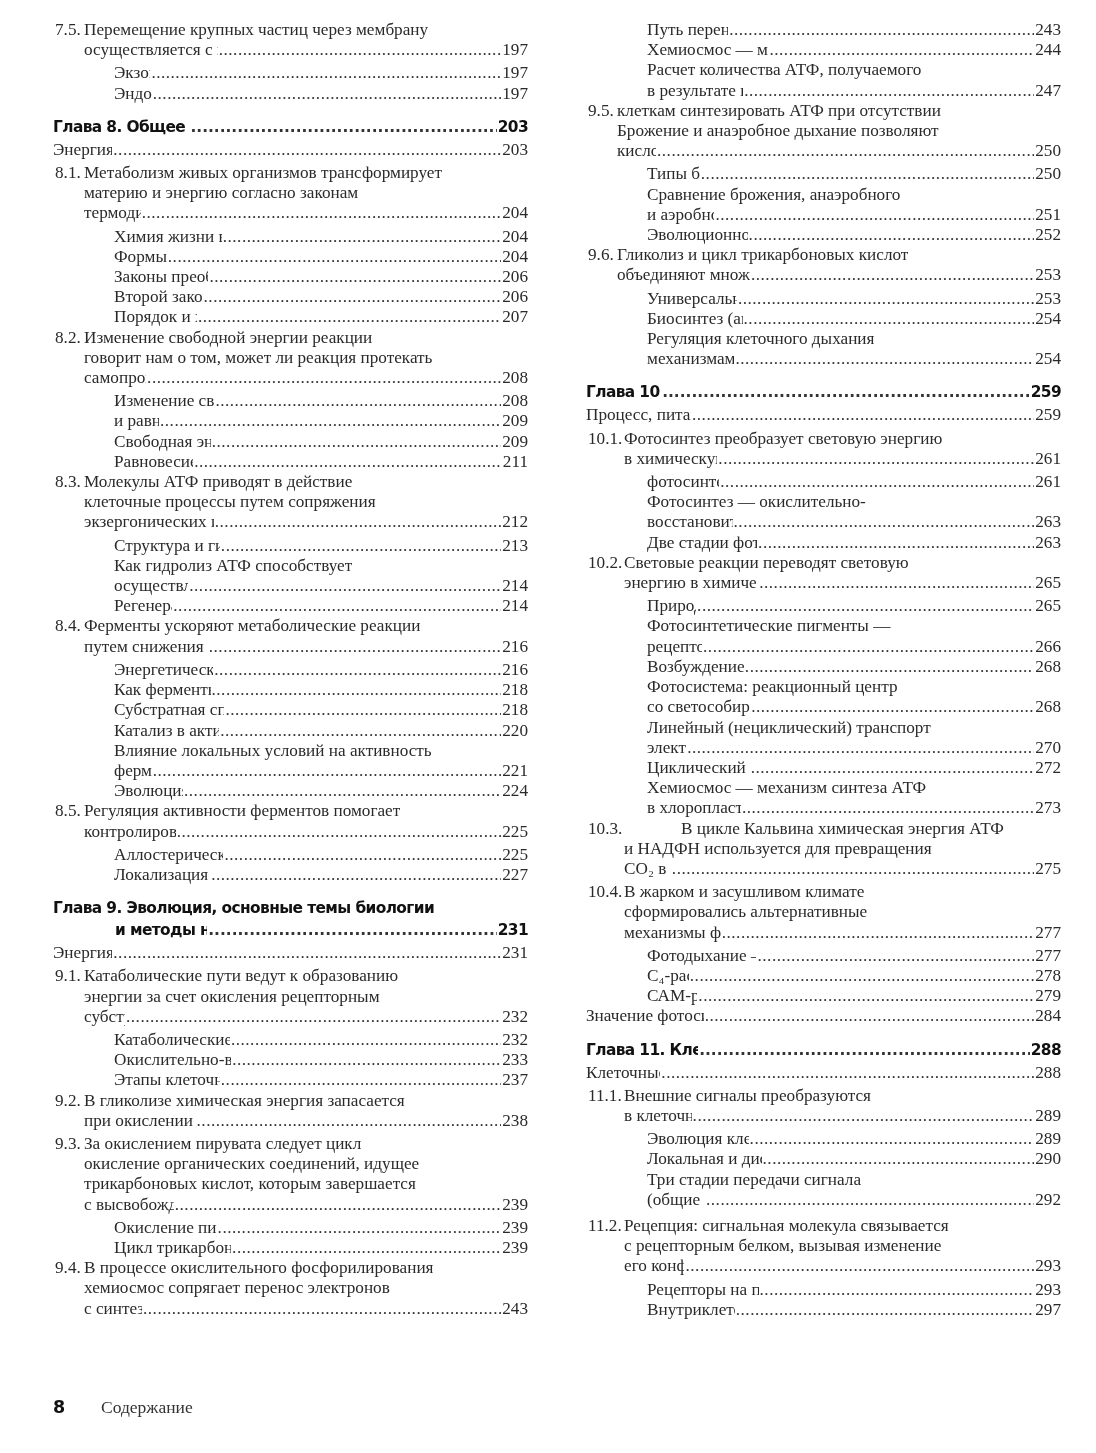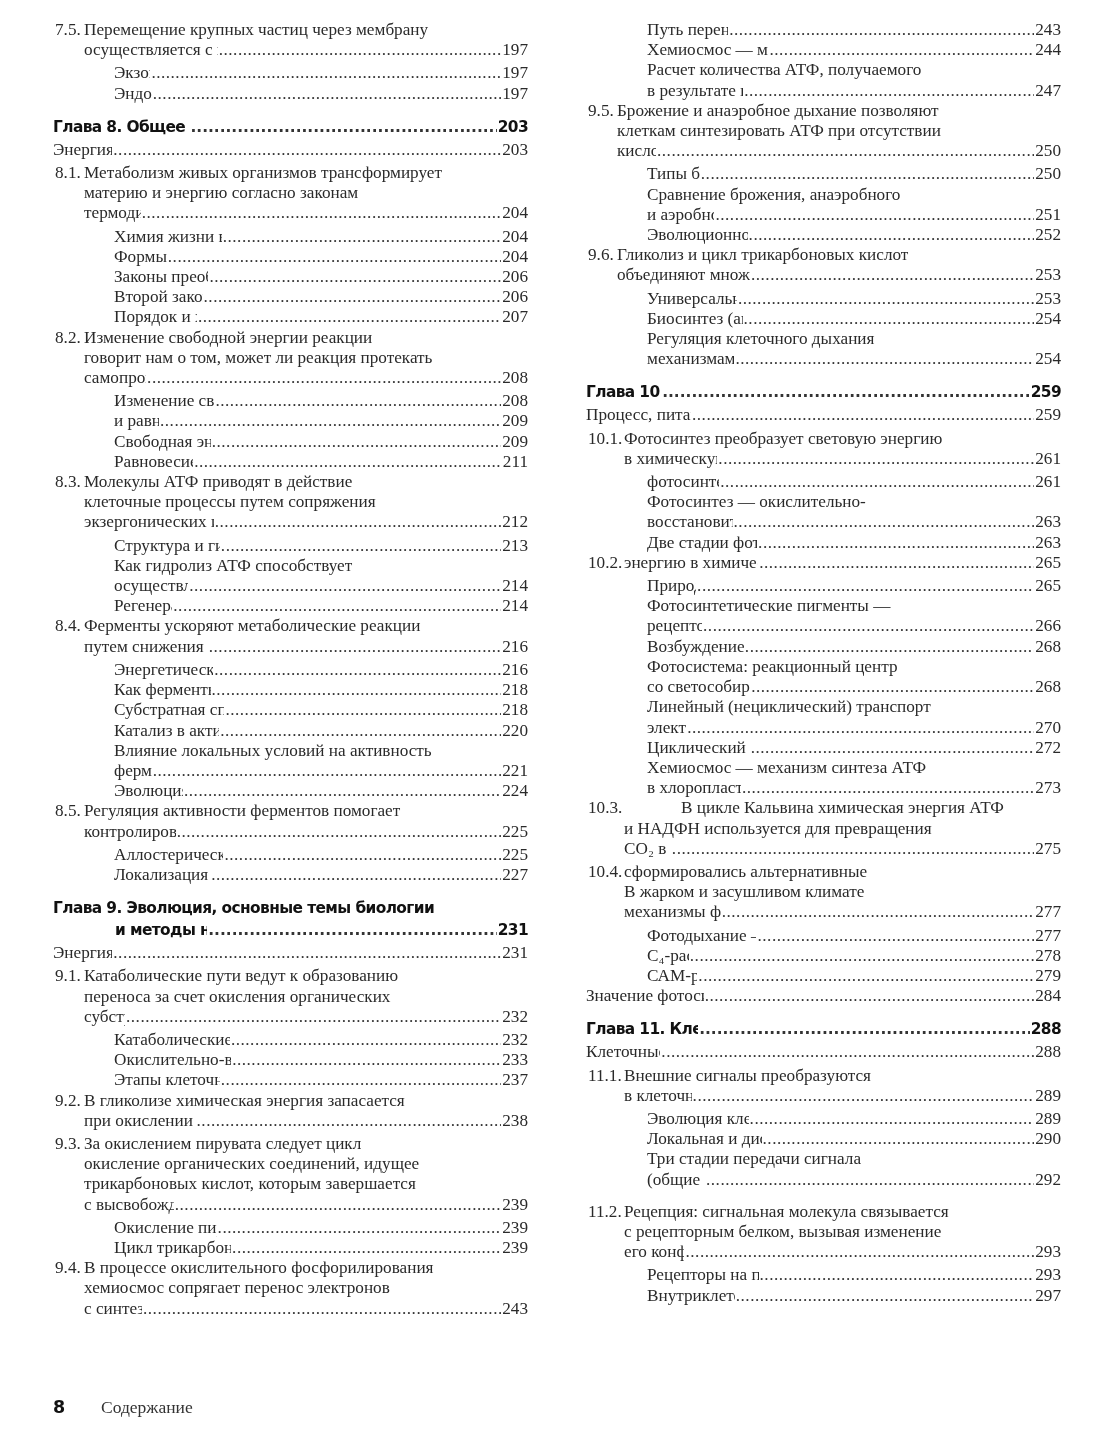--- a/index.html
+++ b/index.html
@@ -266,21 +266,21 @@
     <div class="blk ">
       <div class="entry" style="padding-left: 0px;">
         <span class="txt">Энергия жизни</span>
         <span class="dots"></span>
         <span class="pg">231</span>
       </div>
     </div>
     <div class="blk  sec">
       <span class="num line">9.1.</span>
       <div class="line" style="padding-left: 31px;">Катаболические пути ведут к образованию</div>
-      <div class="line" style="padding-left: 31px;">переноса за счет окисления органических</div>
+      <div class="line" style="padding-left: 31px;">энергии за счет окисления рецепторным</div>
       <div class="entry" style="padding-left: 31px;">
         <span class="txt">субстратов</span>
         <span class="dots"></span>
         <span class="pg">232</span>
       </div>
     </div>
     <div class="blk " style="margin-bottom: 0px;">
       <div class="entry" style="padding-left: 61px;">
         <span class="txt">Катаболические пути и производство АТФ</span>
         <span class="dots"></span>
@@ -364,22 +364,22 @@
     <div class="blk " style="margin-bottom: 0px;">
       <div class="line" style="padding-left: 61px;">Расчет количества АТФ, получаемого</div>
       <div class="entry" style="padding-left: 61px;">
         <span class="txt">в результате клеточного дыхания</span>
         <span class="dots"></span>
         <span class="pg">247</span>
       </div>
     </div>
     <div class="blk  sec">
       <span class="num line">9.5.</span>
+      <div class="line" style="padding-left: 31px;">клеткам синтезировать АТФ при отсутствии</div>
       <div class="line" style="padding-left: 31px;">Брожение и анаэробное дыхание позволяют</div>
-      <div class="line" style="padding-left: 31px;">клеткам синтезировать АТФ при отсутствии</div>
       <div class="entry" style="padding-left: 31px;">
         <span class="txt">кислорода</span>
         <span class="dots"></span>
         <span class="pg">250</span>
       </div>
     </div>
     <div class="blk " style="margin-bottom: 0px;">
       <div class="entry" style="padding-left: 61px;">
         <span class="txt">Типы брожения</span>
         <span class="dots"></span>
@@ -472,20 +472,21 @@
     </div>
     <div class="blk " style="margin-bottom: 0px;">
       <div class="entry" style="padding-left: 61px;">
         <span class="txt">Две стадии фотосинтеза: краткий обзор</span>
         <span class="dots"></span>
         <span class="pg">263</span>
       </div>
     </div>
     <div class="blk  sec">
       <span class="num line">10.2.</span>
+      <div class="line" style="padding-left: 38px;">Световые реакции переводят световую</div>
       <div class="entry" style="padding-left: 38px;">
         <span class="txt">энергию в химическую энергию АТФ и НАДФН</span>
         <span class="dots"></span>
         <span class="pg">265</span>
       </div>
     </div>
     <div class="blk " style="margin-bottom: 0px;">
       <div class="entry" style="padding-left: 61px;">
         <span class="txt">Природа света</span>
         <span class="dots"></span>
@@ -543,22 +544,22 @@
       <div class="line" style="padding-left: 38px; text-align: center;">В цикле Кальвина химическая энергия АТФ</div>
       <div class="line" style="padding-left: 38px;">и НАДФН используется для превращения</div>
       <div class="entry" style="padding-left: 38px;">
         <span class="txt">CO₂ в сахара</span>
         <span class="dots"></span>
         <span class="pg">275</span>
       </div>
     </div>
     <div class="blk  sec">
       <span class="num line">10.4.</span>
+      <div class="line" style="padding-left: 38px;">В жарком и засушливом климате</div>
       <div class="line" style="padding-left: 38px;">сформировались альтернативные</div>
-      <div class="line" style="padding-left: 38px;">В жарком и засушливом климате</div>
       <div class="entry" style="padding-left: 38px;">
         <span class="txt">механизмы фиксации углерода</span>
         <span class="dots"></span>
         <span class="pg">277</span>
       </div>
     </div>
     <div class="blk " style="margin-bottom: 0px;">
       <div class="entry" style="padding-left: 61px;">
         <span class="txt">Фотодыхание — пережиток эволюции?</span>
         <span class="dots"></span>
@@ -616,21 +617,21 @@
         <span class="pg">289</span>
       </div>
     </div>
     <div class="blk " style="margin-bottom: 0px;">
       <div class="entry" style="padding-left: 61px;">
         <span class="txt">Локальная и дистантная передача сигнала</span>
         <span class="dots"></span>
         <span class="pg">290</span>
       </div>
     </div>
-    <div class="blk " style="margin-bottom: 12px;">
+    <div class="blk " style="margin-bottom: 6px;">
       <div class="line" style="padding-left: 61px;">Три стадии передачи сигнала</div>
       <div class="entry" style="padding-left: 61px;">
         <span class="txt">(общие сведения)</span>
         <span class="dots"></span>
         <span class="pg">292</span>
       </div>
     </div>
     <div class="blk  sec">
       <span class="num line">11.2.</span>
       <div class="line" style="padding-left: 38px;">Рецепция: сигнальная молекула связывается</div>

